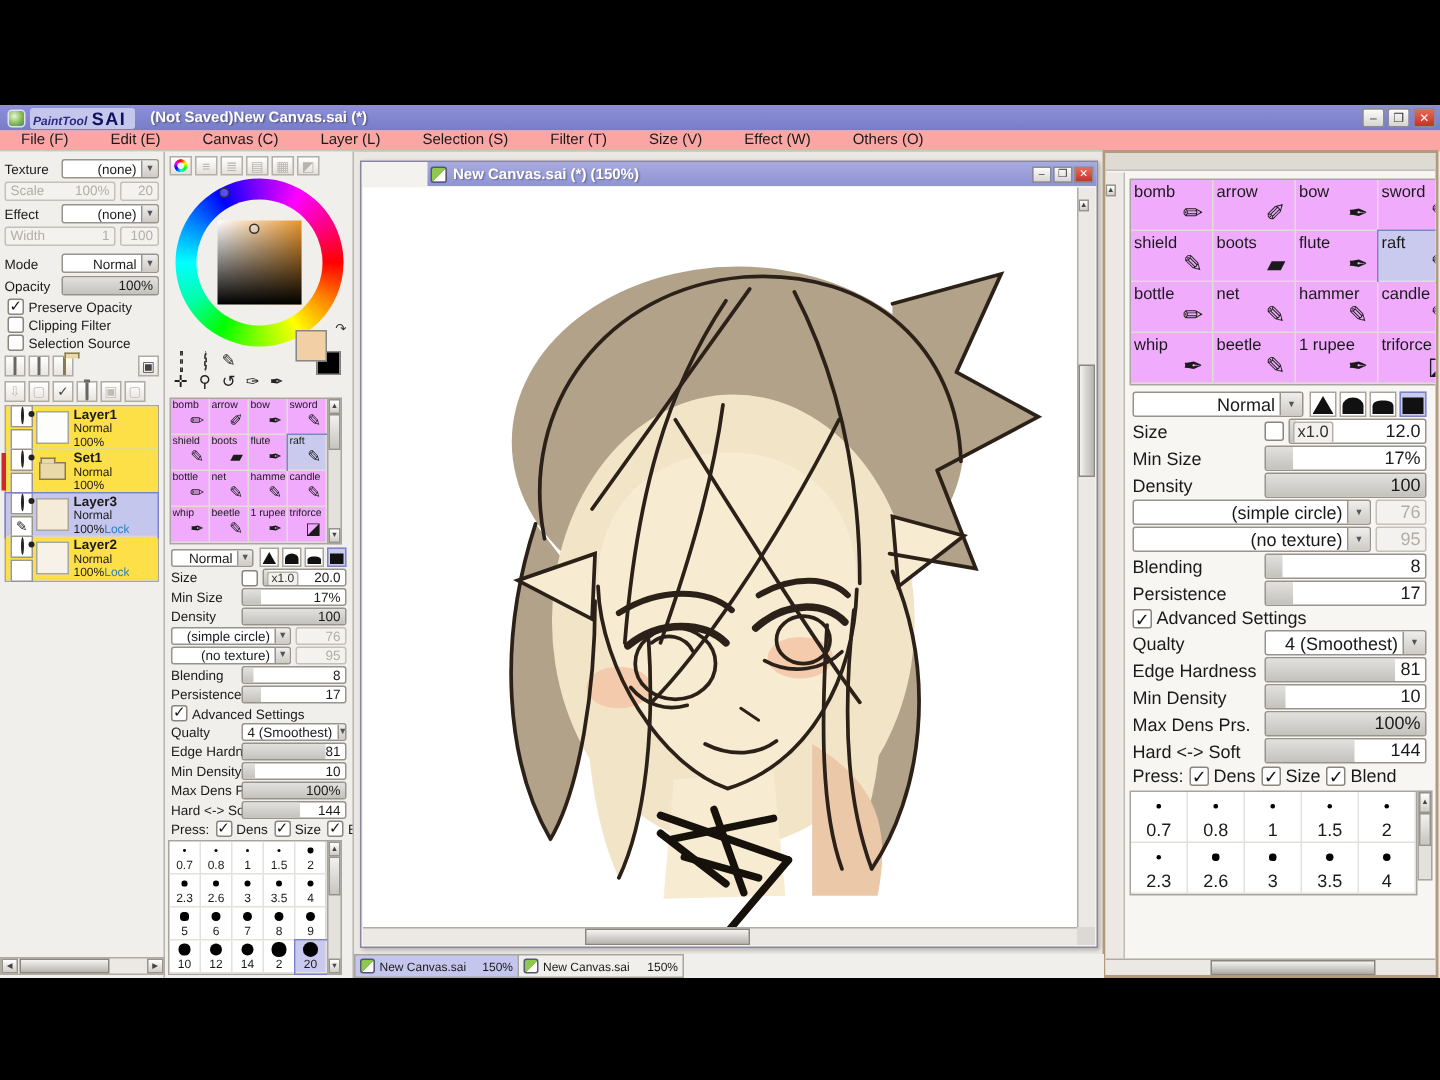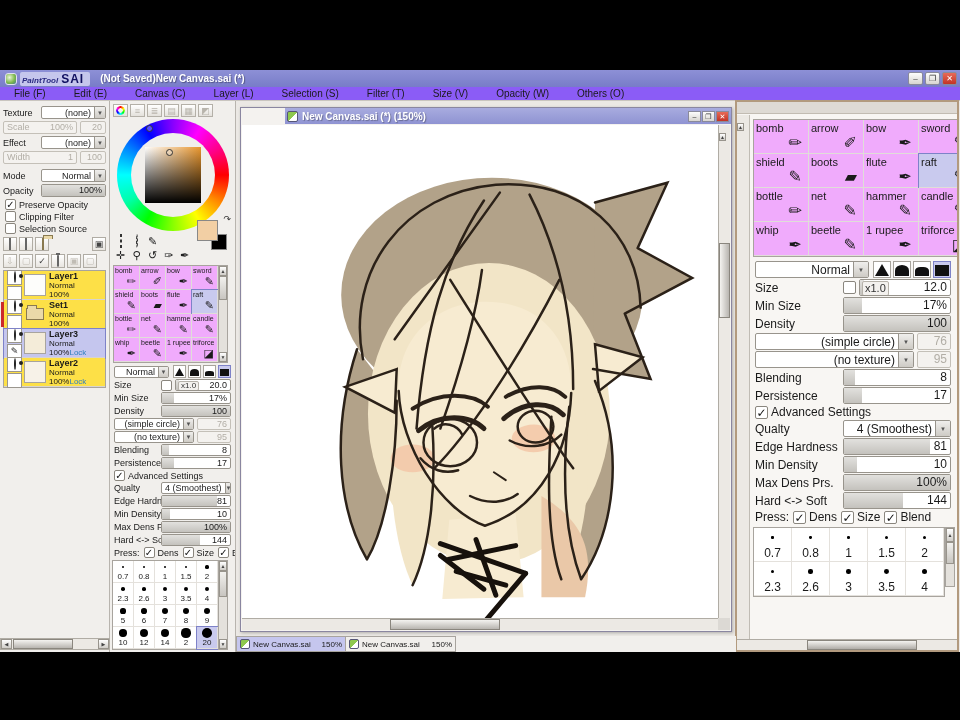--- a/index.html
+++ b/index.html
@@ -15,21 +15,21 @@
     background:radial-gradient(circle at 35% 35%,#eaf6d8,#7ab648 60%,#3f7a9e);border:1px solid #e0e0f0;}
   #logo-chip{background:#c5c6ec;border-radius:2px;padding:0 6px 0 2px;height:14px;display:flex;align-items:baseline;gap:3px;}
   #logo-left{font-style:italic;font-size:8px;color:#2a2a80;font-weight:bold;line-height:14px;}
   #logo-right{font-size:12px;font-weight:bold;color:#101060;line-height:14px;letter-spacing:1px;}
   #win-title{color:#fff;font-size:10px;font-weight:bold;margin-left:10px;flex:1;white-space:nowrap;overflow:hidden;
     text-shadow:1px 1px 1px rgba(0,0,0,.35);}
   .winbtns{display:flex;gap:2px;margin-right:1px;}
   .wbtn{width:15px;height:13px;font-size:8px;line-height:11px;text-align:center;color:#333;
     background:linear-gradient(#fdfdfd,#d8d5d0);border:1px solid #8a8a9a;border-radius:2px;}
   .wbtn.close{background:linear-gradient(#e86a58,#c23325);color:#fff;}
-  #menubar{position:absolute;left:0;top:17px;width:100%;height:14px;background:#8b5cf6;
+  #menubar{position:absolute;left:0;top:17px;width:100%;height:14px;background:#fca5a5;
     border-bottom:1px solid #c9c5bf;display:flex;align-items:center;}
   .mi{font-size:10px;padding:0 14px;white-space:nowrap;}
 
   
   .small-ui{--fs:9px;--rh:12px;}
   .big-ui{--fs:12px;--rh:17px;}
   .row{display:flex;align-items:center;margin:1px 2px;position:relative;}
   .lbl{font-size:var(--fs);white-space:nowrap;}
   .flex1{flex:1;}
   .valbar{position:relative;height:var(--rh);border:1px solid #98948c;background:#fff;border-radius:2px;overflow:hidden;}
@@ -204,21 +204,21 @@
   </div>
 
   <div id="menubar">
         <span class="mi">File (F)</span>
         <span class="mi">Edit (E)</span>
         <span class="mi">Canvas (C)</span>
         <span class="mi">Layer (L)</span>
         <span class="mi">Selection (S)</span>
         <span class="mi">Filter (T)</span>
         <span class="mi">Size (V)</span>
-        <span class="mi">Opacity (W)</span>
+        <span class="mi">Effect (W)</span>
         <span class="mi">Others (O)</span>
       </div>
 
   <div id="left-panel" class="small-ui">
     <div class="toprow">
       <span class="lbl">Texture</span>
       <div class="dd flex1">
         <span class="ddtxt">(none)</span>
         <span class="ddbtn">▼</span>
       </div>

